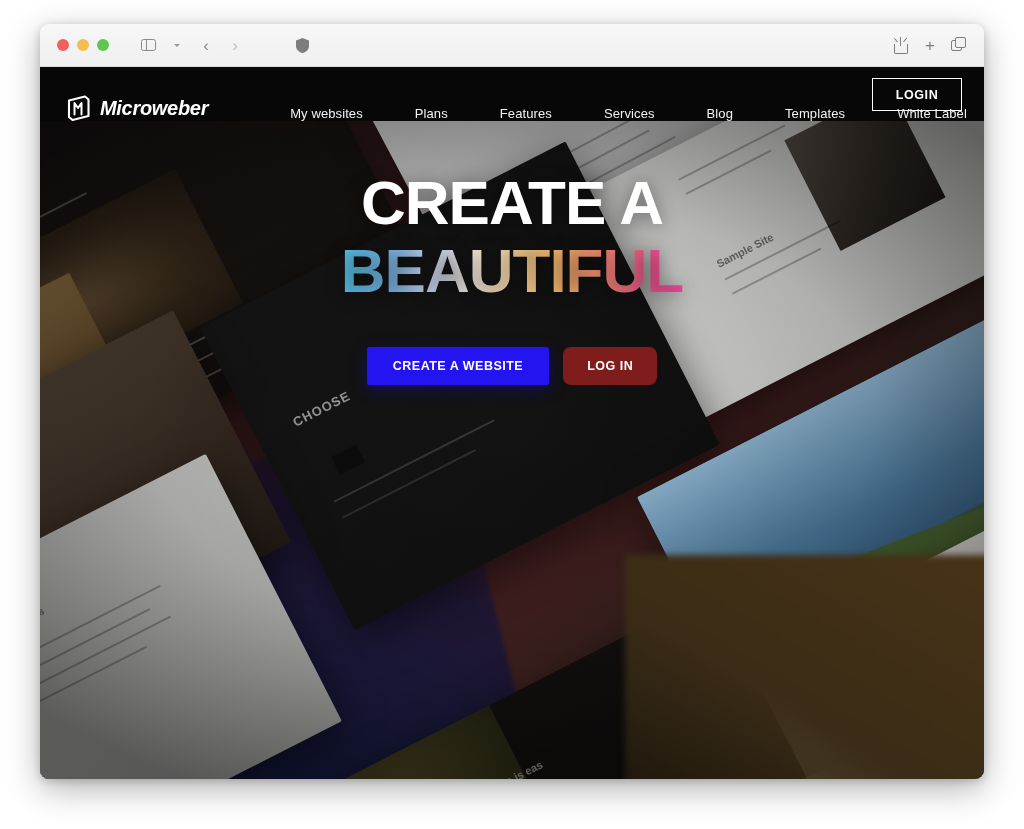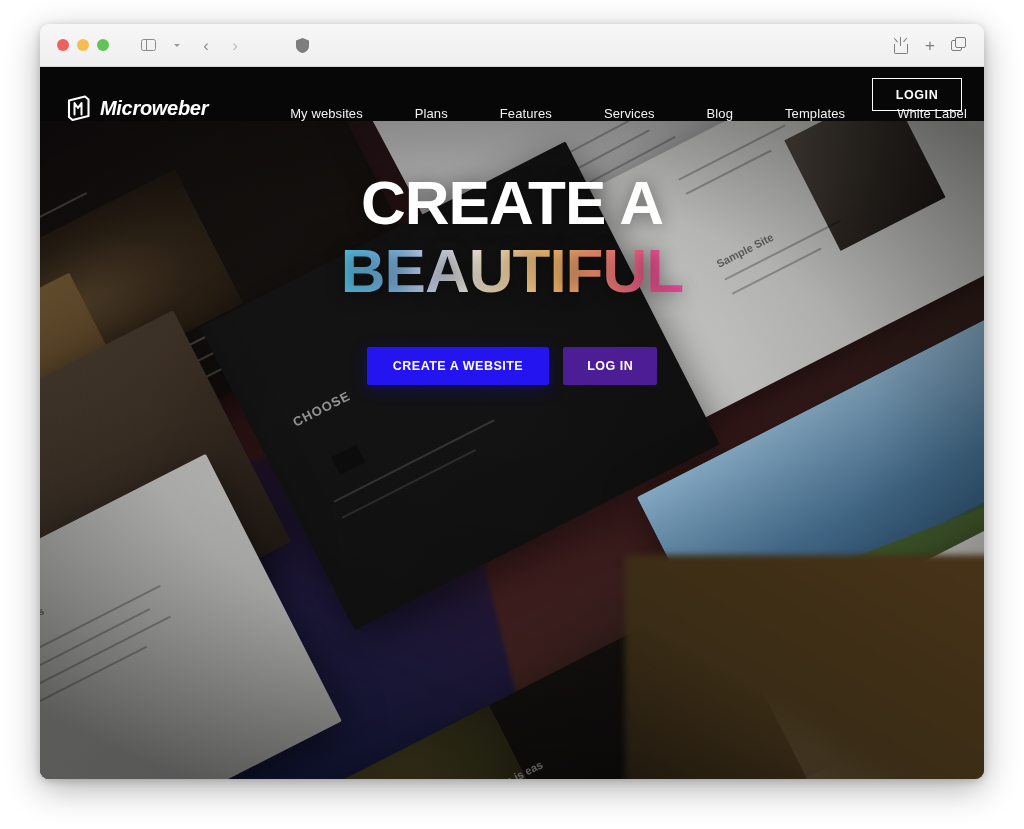--- a/index.html
+++ b/index.html
@@ -333,25 +333,25 @@
   .cta-row { margin-top:42px; display:flex; align-items:center; gap:14px; }
   .btn-primary {
     background:#2414ef;
     color:#fff; font-size:12.5px; font-weight:bold; letter-spacing:.5px;
     padding:0 26px; height:38px;
     display:flex; align-items:center; justify-content:center;
     border-radius:2px;
     box-shadow:0 4px 16px rgba(20,10,200,.4);
   }
   .btn-secondary {
-    background:#4c1d95;
+    background:#7f1d1d;
     color:#fff; font-size:12.5px; font-weight:bold; letter-spacing:.5px;
     padding:0 24px; height:38px;
     display:flex; align-items:center; justify-content:center;
-    border-radius:2px;
+    border-radius:8px;
   }
 </style>
 </head>
 <body>
 
 <div class="window">
 
   <div class="chrome">
     <div class="lights">
       <div class="light l-red"></div>

